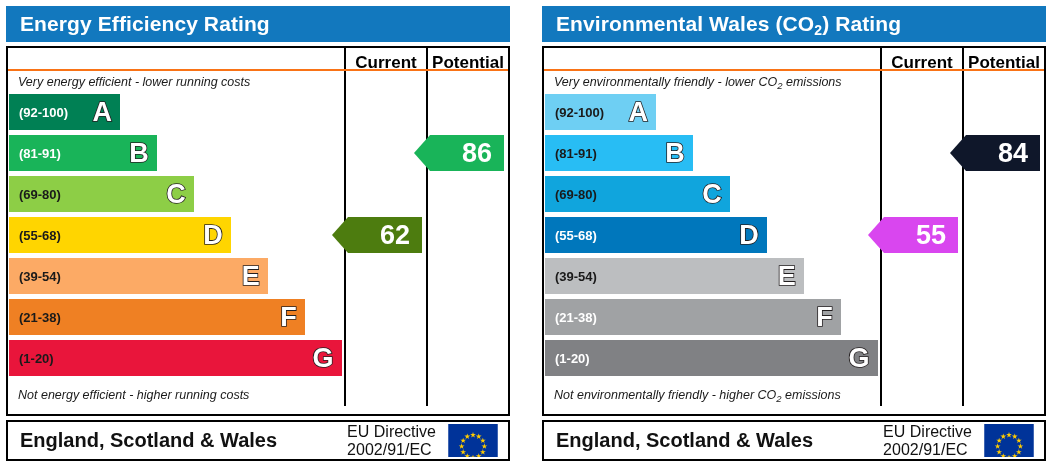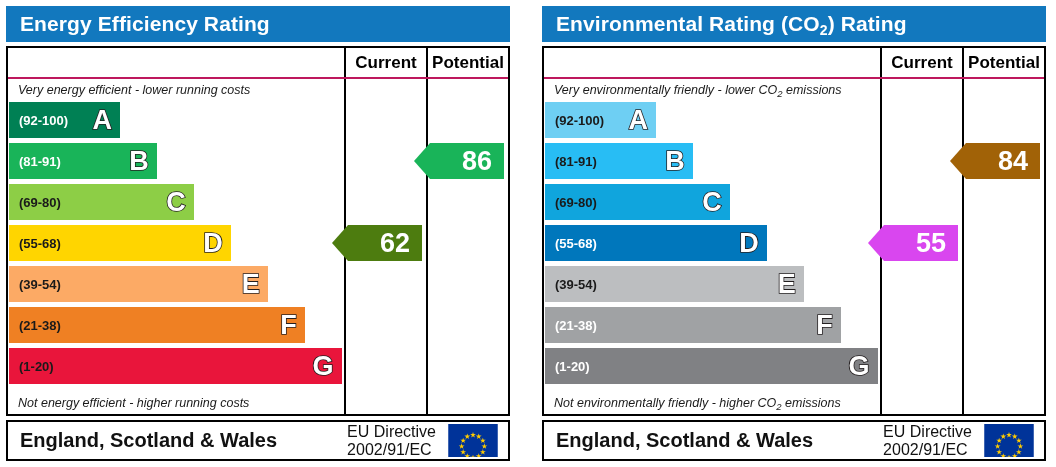--- a/index.html
+++ b/index.html
@@ -55,22 +55,22 @@
     position: relative;
     margin-top: 4px;
     border: 2px solid #000000;
     box-sizing: border-box;
     height: 370px;
   }
 
   
   .head-row {
     display: flex;
-    height: 31px;
-    border-bottom: 2px solid #be185d;
+    height: 23px;
+    border-bottom: 2px solid #f97316;
     box-sizing: border-box;
   }
   .head-blank { flex: 1 1 auto; }
   .head-cell {
     width: 82px;
     border-left: 2px solid #000000;
     box-sizing: border-box;
     font-size: 17px;
     font-weight: bold;
     color: #000000;
@@ -314,21 +314,21 @@
           <polygon points="27.1,24.8 28.35,28.6 32.35,28.6 29.1,30.95 30.35,34.75 27.1,32.4 23.85,34.75 25.1,30.95 21.85,28.6 25.85,28.6"></polygon>
           <polygon points="34.6,17.3 35.85,21.1 39.85,21.1 36.6,23.45 37.85,27.25 34.6,24.9 31.35,27.25 32.6,23.45 29.35,21.1 33.35,21.1"></polygon>
         </g>
       </svg>
     </div>
   </div>
 
   <div class="epc right">
 
     <div class="epc-title">
-      <span>Environmental Rating (CO</span><sub>2</sub><span>) Rating</span>
+      <span>Environmental Wales (CO</span><sub>2</sub><span>) Rating</span>
     </div>
 
     <div class="epc-table">
 
       <div class="head-row">
         <div class="head-blank"></div>
         <div class="head-cell">Current</div>
         <div class="head-cell">Potential</div>
       </div>
 
@@ -385,21 +385,21 @@
           <div class="caption"><span>Not environmentally friendly - higher CO</span><sub>2</sub><span> emissions</span></div>
         </div>
 
         <div class="side-col">
           <div class="arrow" style="background:#d946ef;left:-14px;right:4px;top:146px;">
             <span>55</span>
           </div>
         </div>
 
         <div class="side-col">
-          <div class="arrow" style="background:#a16207;left:-14px;right:4px;top:64px;">
+          <div class="arrow" style="background:#0f172a;left:-14px;right:4px;top:64px;">
             <span>84</span>
           </div>
         </div>
 
       </div>
     </div>
 
     <div class="epc-footer">
       <div class="footer-region">England, Scotland &amp; Wales</div>
       <div class="footer-directive">

